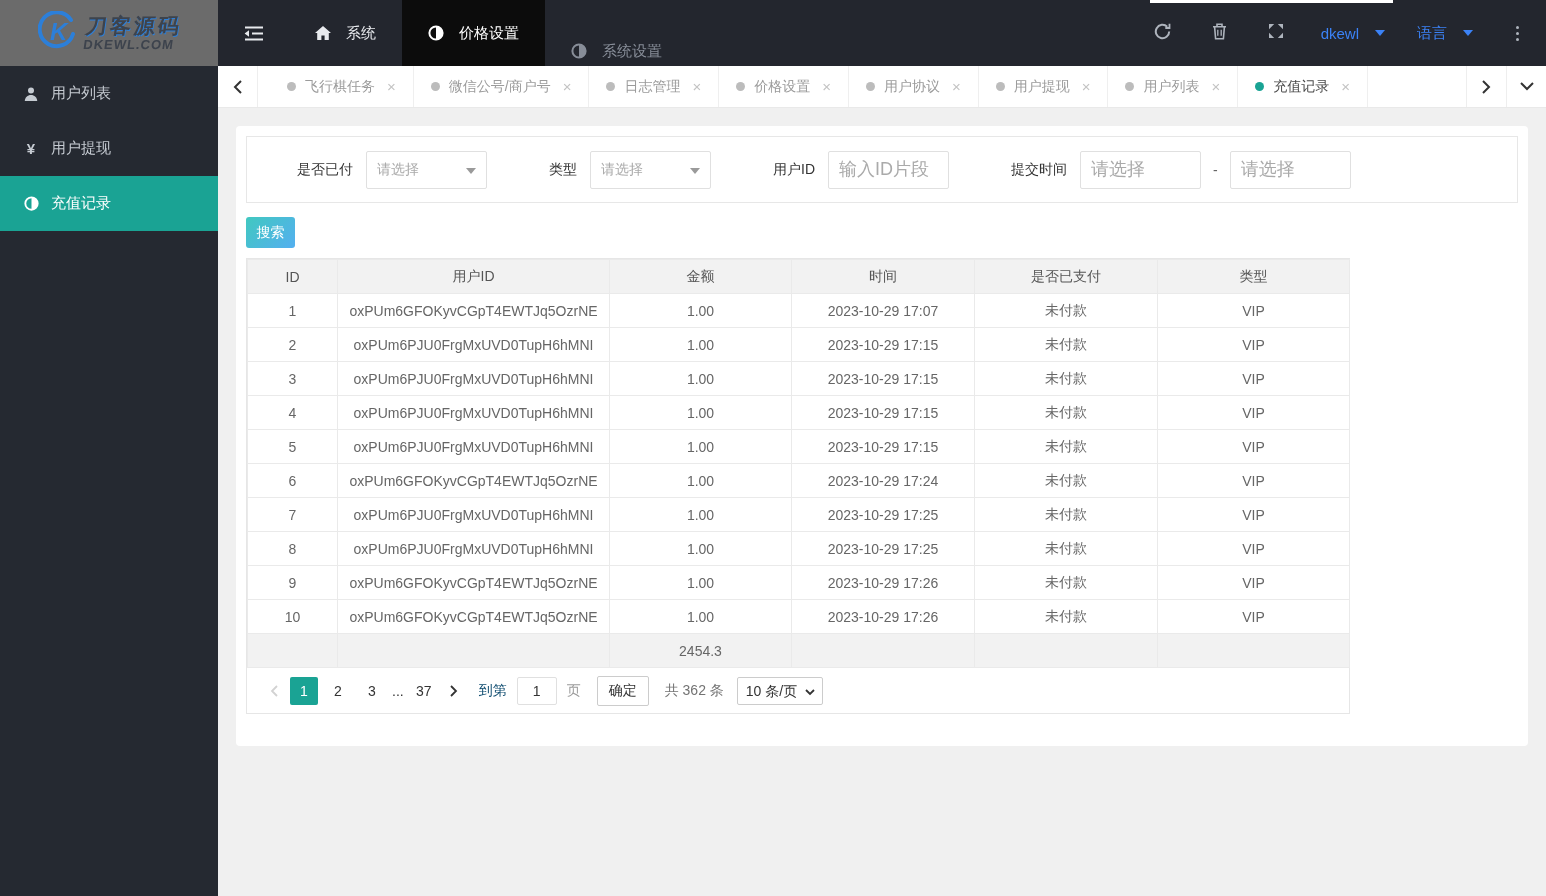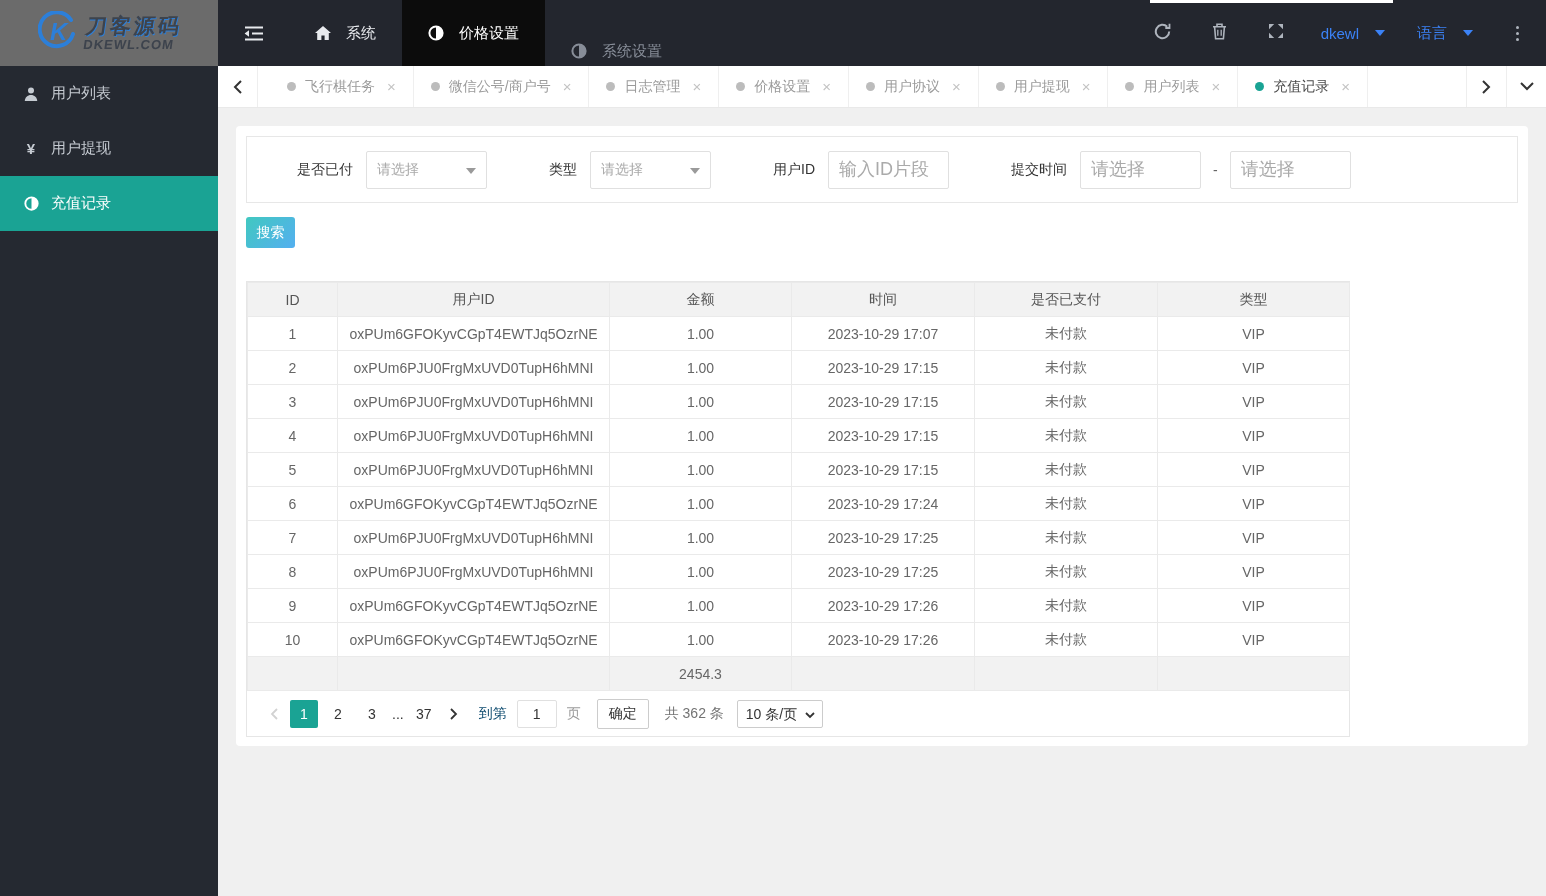--- a/index.html
+++ b/index.html
@@ -54,21 +54,21 @@
   .flabel { font-size:14px; color:#333; margin-right:13px; white-space:nowrap; }
   .fselect { position:relative; width:121px; height:38px; border:1px solid #e0e0e0; border-radius:2px; display:flex; align-items:center; padding:0 10px; font-size:14px; color:#aaa; cursor:pointer; background:#fff; }
   .fselect .caret { position:absolute; right:10px; top:16px; width:0; height:0; border:5px solid transparent; border-top:6px solid #9a9a9a; }
   .ftext { width:121px; height:38px; border:1px solid #e0e0e0; border-radius:2px; padding:0 10px; font-size:18px; color:#333; outline:none; font-family:inherit; }
   .ftext::placeholder { color:#aaa; }
   .dash { margin:0 12px; color:#666; font-size:14px; }
 
   .search-btn { margin:14px 0 0 0; width:49px; height:31px; border:none; border-radius:3px; background:linear-gradient(135deg,#41c8c0 0%,#54aff0 100%); color:#fff; font-size:14px; cursor:pointer; font-family:inherit; }
 
   
-  .table-wrap { margin-top:33px; width:1104px; border:1px solid #e6e6e6; background:#fff; }
+  .table-wrap { margin-top:10px; width:1104px; border:1px solid #e6e6e6; background:#fff; }
   table { border-collapse:collapse; width:1102px; table-layout:fixed; }
   th, td { border:1px solid #eaeaea; height:34px; text-align:center; font-size:14px; overflow:hidden; white-space:nowrap; }
   th { background:#f2f2f2; color:#555; font-weight:normal; }
   td { color:#666; }
   tr.summary td { background:#f2f2f2; }
 
   
   .pager { display:flex; align-items:center; height:45px; padding:0 14px; font-size:14px; background:#fff; }
   .pg-arrow { width:26px; height:28px; display:flex; align-items:center; justify-content:center; cursor:pointer; }
   .pg-arrow.disabled { color:#d2d2d2; }

